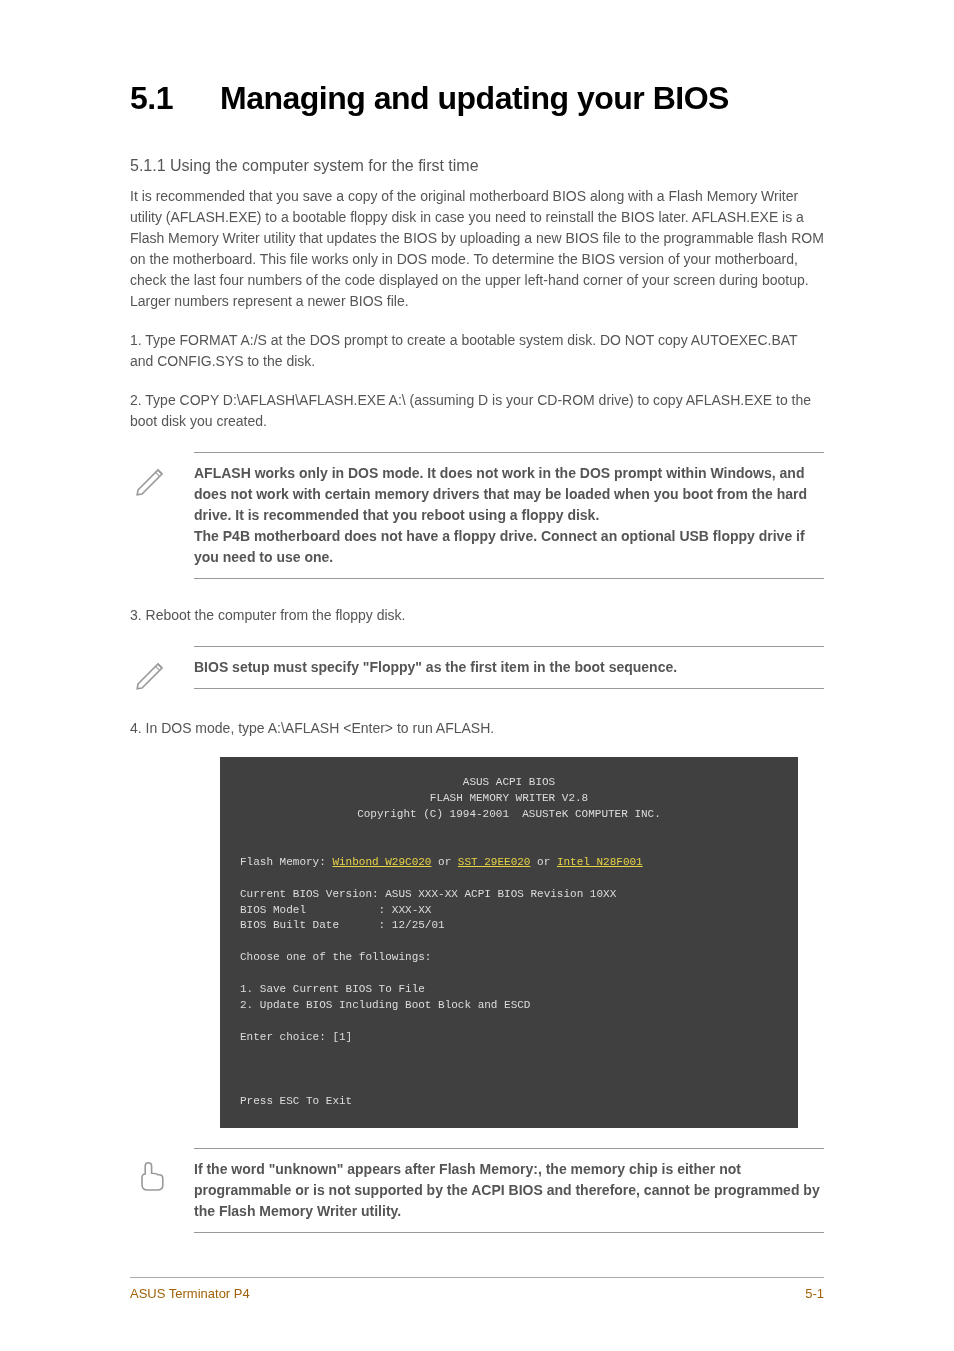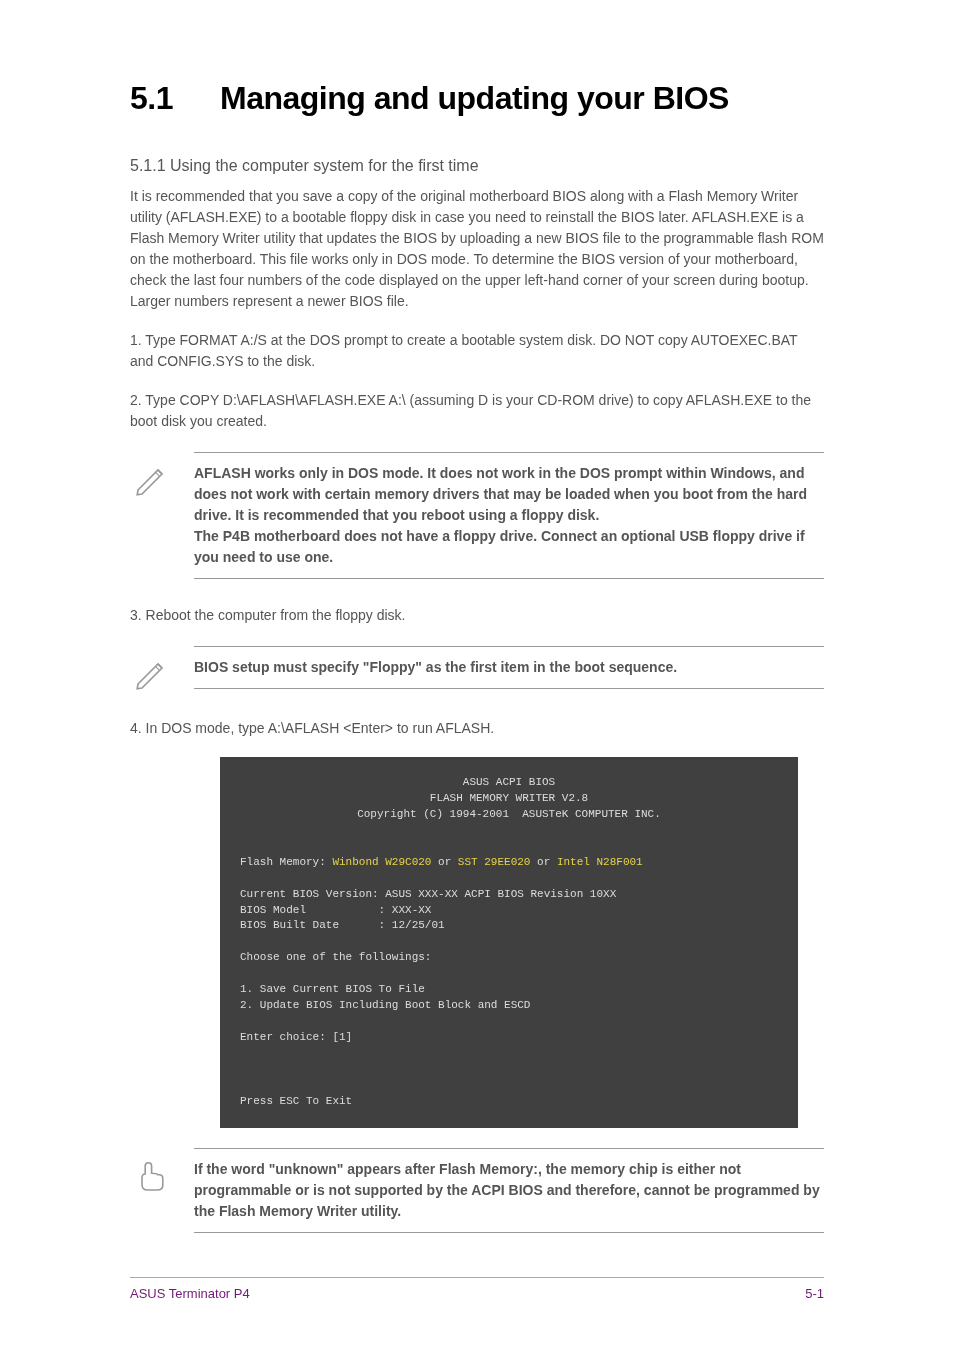--- a/index.html
+++ b/index.html
@@ -67,31 +67,31 @@
       background: #404040;
       color: #ddd;
       font-family: "Courier New", monospace;
       font-size: 11px;
       line-height: 1.45;
       padding: 18px 20px;
       margin: 14px 26px 18px 90px;
       white-space: pre;
     }
     .t-center { display:block; text-align:center; }
-    .t-yellow { color: #e8d447; }
+    .t-yellow { color: #e8d447; text-decoration: underline; }
     .footer {
       position: absolute;
       bottom: 50px;
       left: 130px;
       right: 130px;
       border-top: 1px solid #aaa;
       padding-top: 8px;
       display: flex;
       justify-content: space-between;
-      color: #701a75;
+      color: #a16207;
       font-size: 13px;
     }
     .note-icon-svg { width:40px; height:40px; }
     .tip-icon-svg { width:40px; height:40px; }
   </style>
 </head>
 <body>
 
 <div class="page">
   <h1 class="section-heading">

